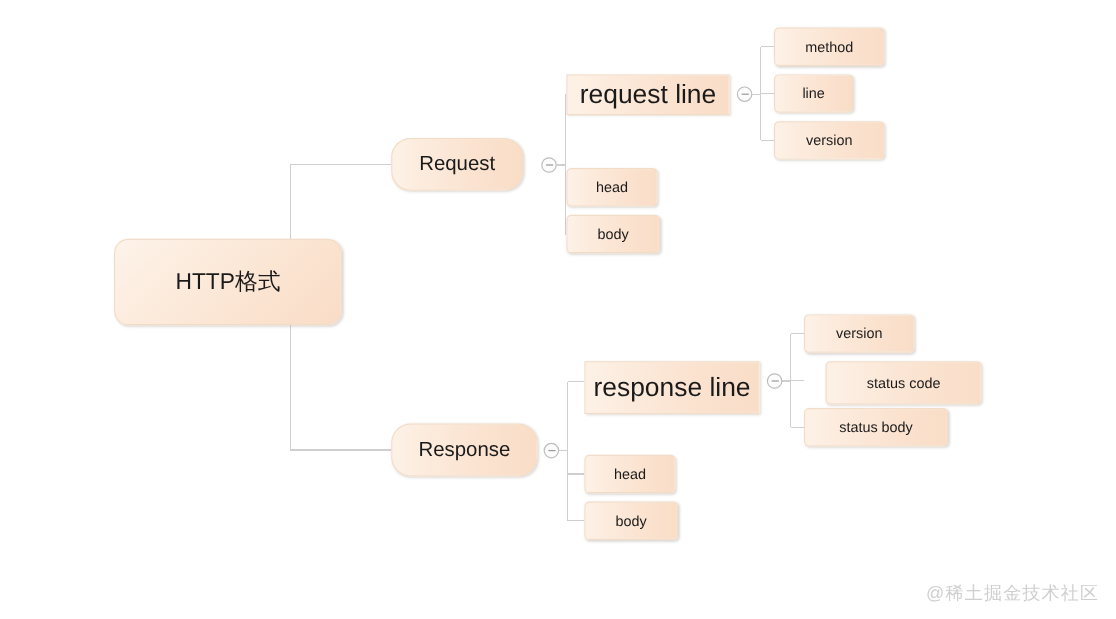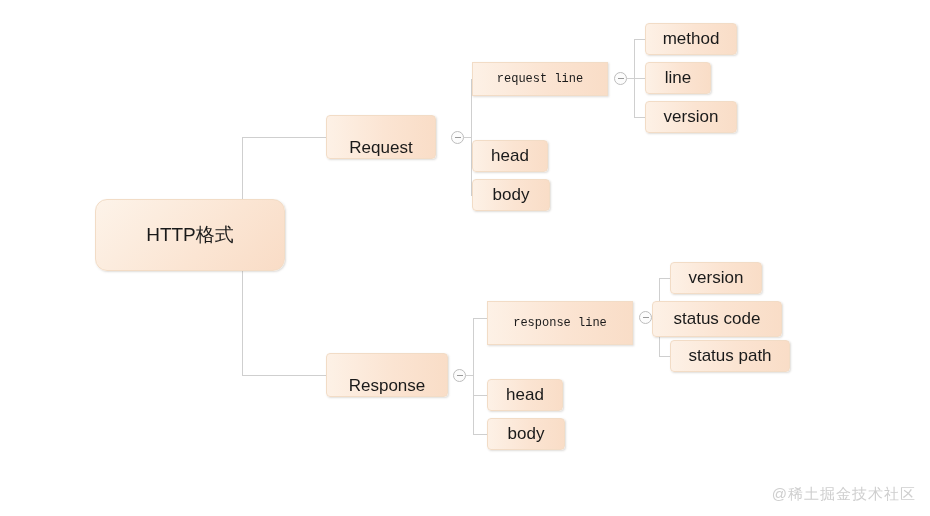--- a/index.html
+++ b/index.html
@@ -37,32 +37,30 @@
     white-space: nowrap;
     box-shadow: 1px 1px 2px rgba(150, 140, 130, 0.30);
   }
   .node.root {
     border-radius: 12px;
     font-size: 19px;
     background: linear-gradient(135deg, #fdf3e9 0%, #fbe5d3 60%, #f9dcc6 100%);
     text-align: center;
   }
   .node.branch {
-    border-radius: 4px;
+    border-radius: 16px;
     font-size: 17px;
-    align-items: flex-end;
   }
   .node.sub {
     border-radius: 0;
-    font-size: 12px;
-    font-family: Liberation Mono, monospace;
+    font-size: 22px;
   }
   .node.leaf {
     border-radius: 4px;
-    font-size: 17px;
+    font-size: 12px;
   }
   .toggle {
     position: absolute;
     width: 13px;
     height: 13px;
     box-sizing: border-box;
     border: 1px solid #bdbdbd;
     border-radius: 50%;
     background: #fcfcfc;
     display: flex;
@@ -159,25 +157,25 @@
   <div class="node sub" id="n-b1c0" style="left: 487px; top: 301px; width: 146px; height: 44px;">
     <span>response line</span>
   </div>
   <div class="toggle" id="t-b1c0" style="left: 639px; top: 311px;">
     <span class="bar"></span>
   </div>
 
   <div class="node leaf" id="n-b1c0g0" style="left: 670px; top: 262px; width: 92px; height: 32px;">
     <span>version</span>
   </div>
-  <div class="node leaf" id="n-b1c0g1" style="left: 652px; top: 301px; width: 130px; height: 36px;">
+  <div class="node leaf" id="n-b1c0g1" style="left: 688px; top: 301px; width: 130px; height: 36px;">
     <span>status code</span>
   </div>
   <div class="node leaf" id="n-b1c0g2" style="left: 670px; top: 340px; width: 120px; height: 32px;">
-    <span>status path</span>
+    <span>status body</span>
   </div>
 
   <div class="node leaf" id="n-b1c1" style="left: 487px; top: 379px; width: 76px; height: 32px;">
     <span>head</span>
   </div>
   <div class="node leaf" id="n-b1c2" style="left: 487px; top: 418px; width: 78px; height: 32px;">
     <span>body</span>
   </div>
 
   <div id="watermark">@稀土掘金技术社区</div>

